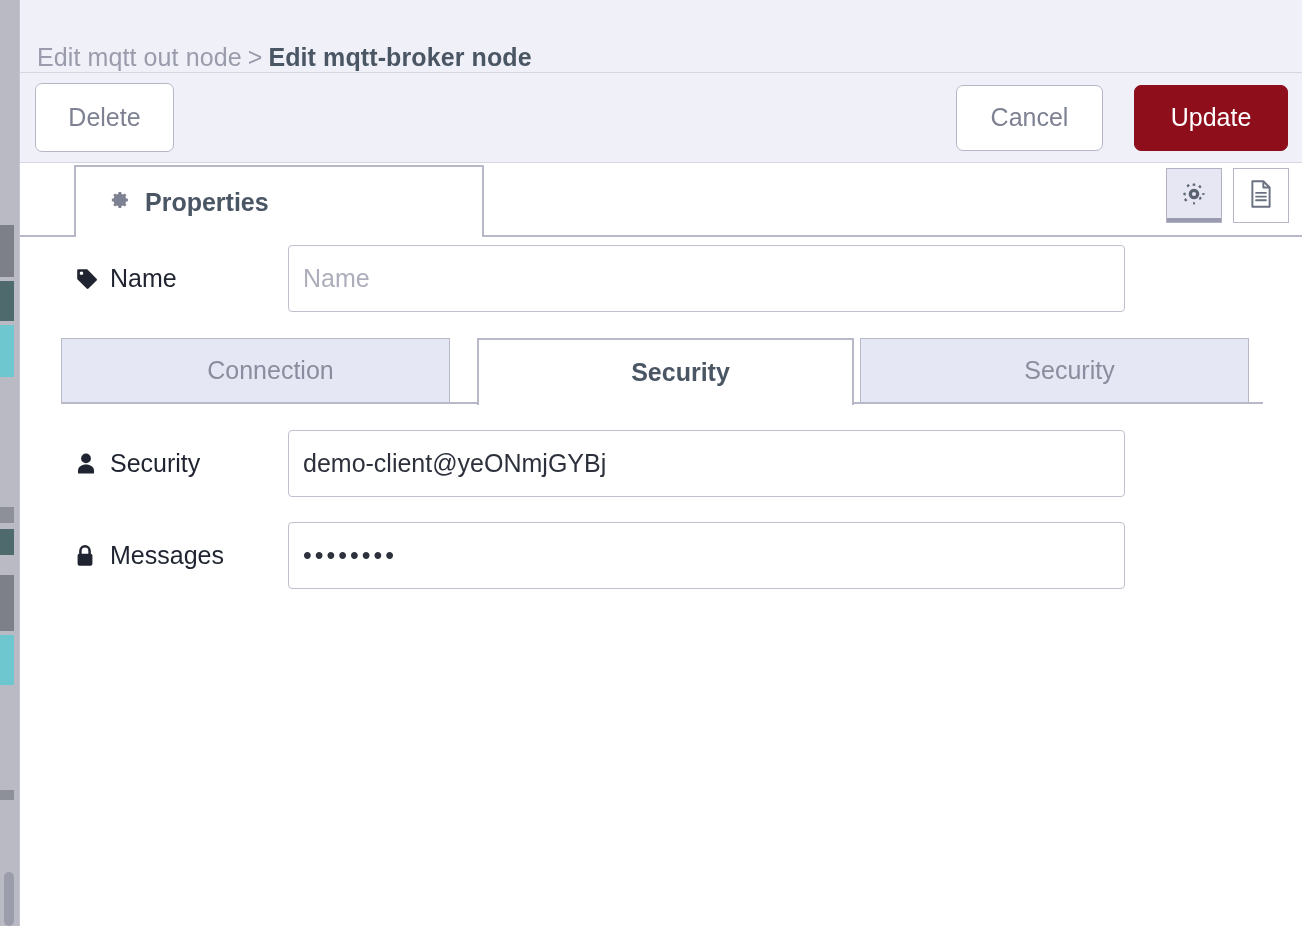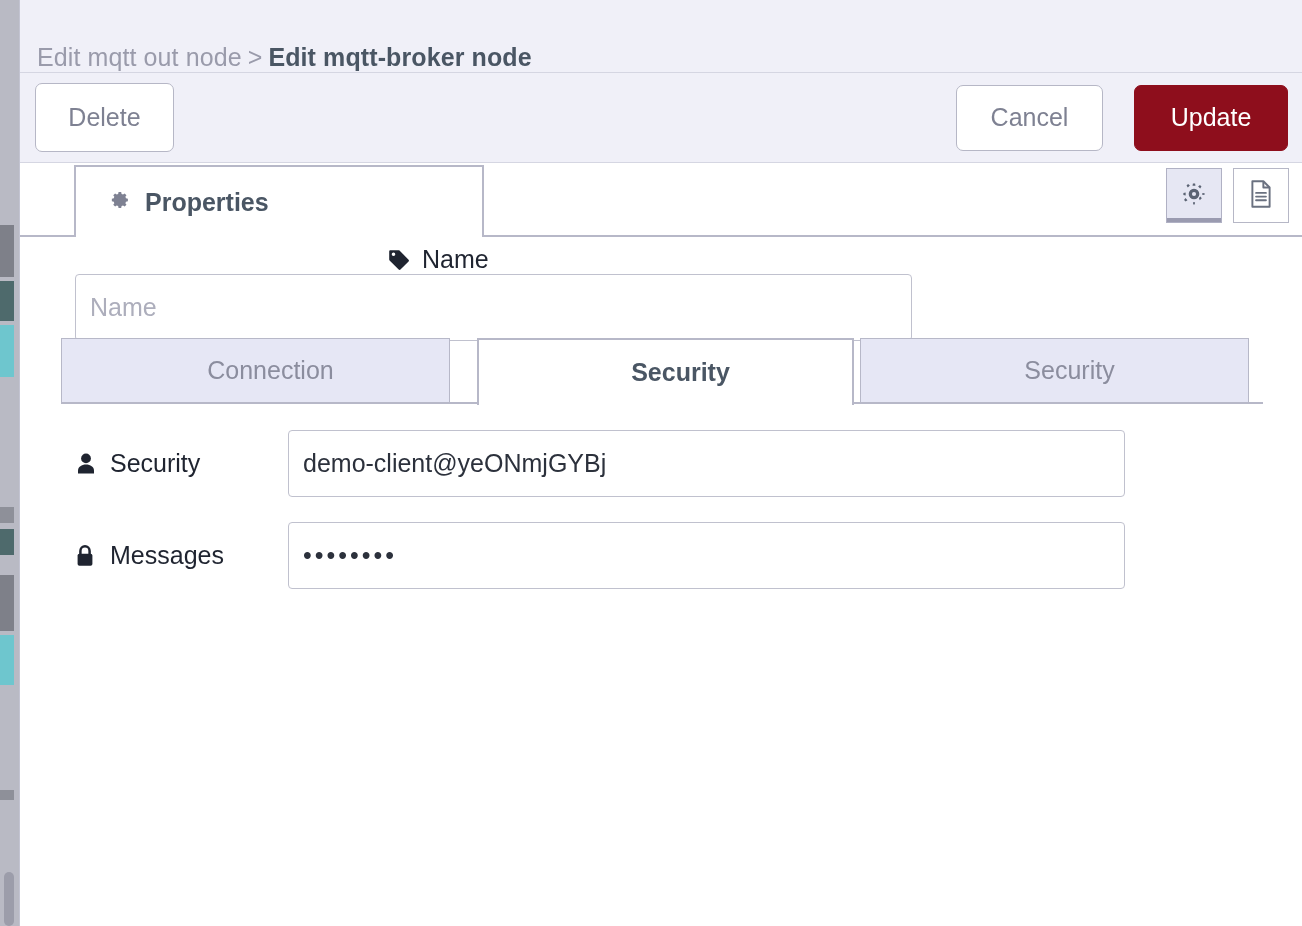--- a/index.html
+++ b/index.html
@@ -207,21 +207,21 @@
     color: #2c313c;
     border: 1px solid #c0c1ce;
     border-radius: 4px;
     background: #ffffff;
     box-sizing: border-box;
     padding: 0 14px;
     outline: none;
   }
   .form-input::placeholder { color: #adaebc; }
 
-  .row-name { top: 8px; flex-direction: column; }
+  .row-name { top: 8px; }
   .row-name .form-input { width: 837px; height: 67px; }
 
   .row-username { top: 193px; }
   .row-username .form-input { width: 837px; height: 67px; }
 
   .row-password { top: 285px; }
   .row-password .form-input {
     width: 837px; height: 67px;
     letter-spacing: 3px;
     color: #2c313c;

